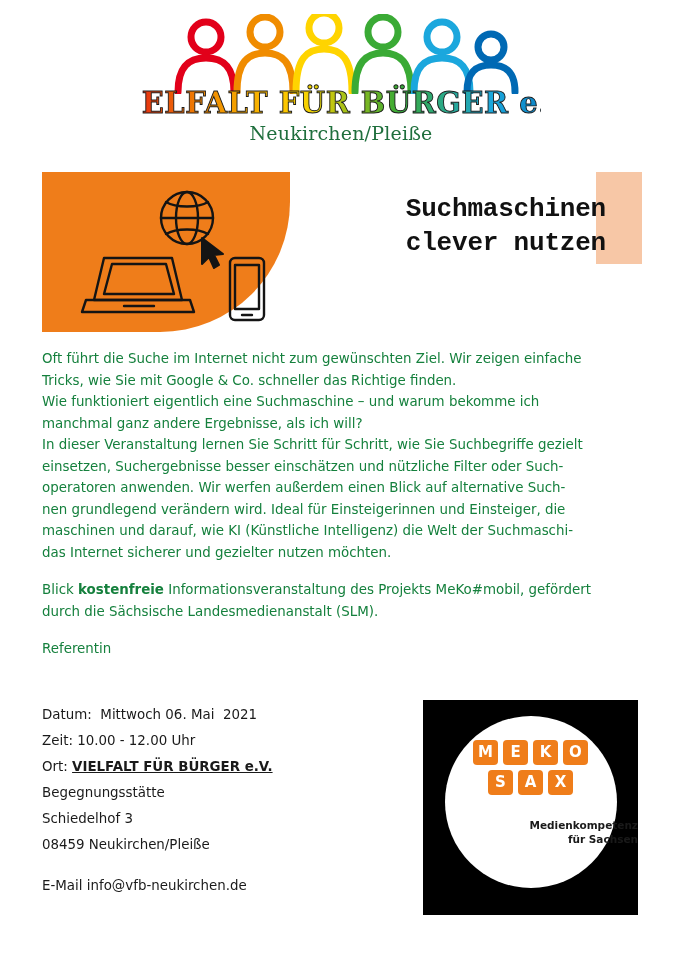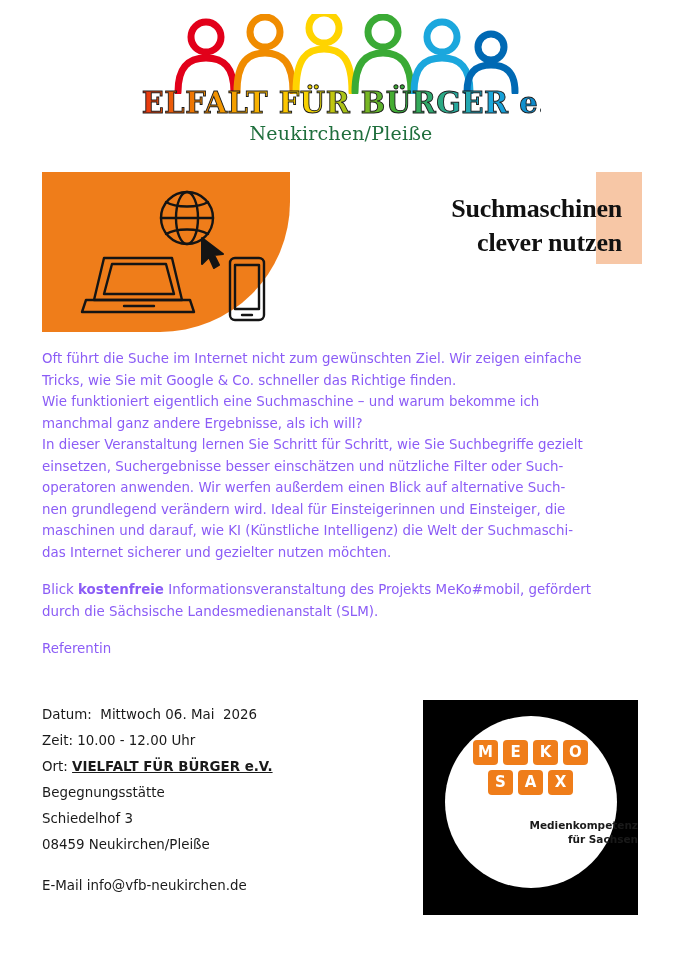--- a/index.html
+++ b/index.html
@@ -76,41 +76,41 @@
     left: 596px;
     top: 172px;
     width: 46px;
     height: 92px;
     background: #f7c7a6;
   }
 
   
   .title {
     position: absolute;
-    right: 60px;
+    right: 76px;
     top: 192px;
     width: 400px;
     text-align: right;
-    font-family: Liberation Serif, serif;
+    font-family: Liberation Mono, monospace;
     font-weight: bold;
     font-size: 26px;
     line-height: 34px;
     color: #111111;
     letter-spacing: -0.2px;
   }
 
   
   .body-text {
     position: absolute;
     left: 42px;
     top: 348px;
     width: 596px;
     font-size: 13.4px;
     line-height: 21.5px;
-    color: #8b5cf6;
+    color: #15803d;
   }
   .body-text p { margin: 0; }
   .para-gap { height: 16px; }
   .bold { font-weight: bold; }
 
   
   .details {
     position: absolute;
     left: 42px;
     top: 702px;
@@ -299,21 +299,21 @@
 
   <p><span>Blick </span><span class="bold">kostenfreie</span><span> Informationsveranstaltung des Projekts MeKo#mobil, gefördert</span></p>
   <p>durch die Sächsische Landesmedienanstalt (SLM).</p>
 
   <div class="para-gap"></div>
 
   <p>Referentin</p>
 </div>
 
 <div class="details">
-  <div class="line">Datum:  Mittwoch 06. Mai  2026</div>
+  <div class="line">Datum:  Mittwoch 06. Mai  2021</div>
   <div class="line">Zeit: 10.00 - 12.00 Uhr</div>
   <div class="line"><span>Ort: </span><span class="uline-bold">VIELFALT FÜR BÜRGER e.V.</span></div>
   <div class="line">Begegnungsstätte</div>
   <div class="line">Schiedelhof 3</div>
   <div class="line">08459 Neukirchen/Pleiße</div>
   <div class="gap"></div>
   <div class="line">E-Mail info@vfb-neukirchen.de</div>
 </div>
 
 <div class="meko">

